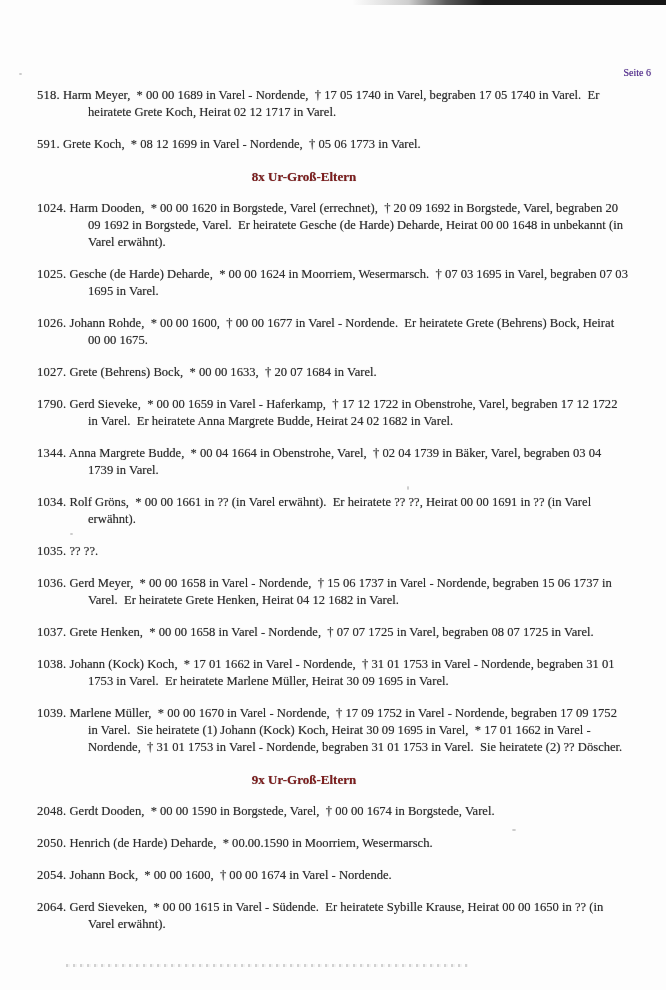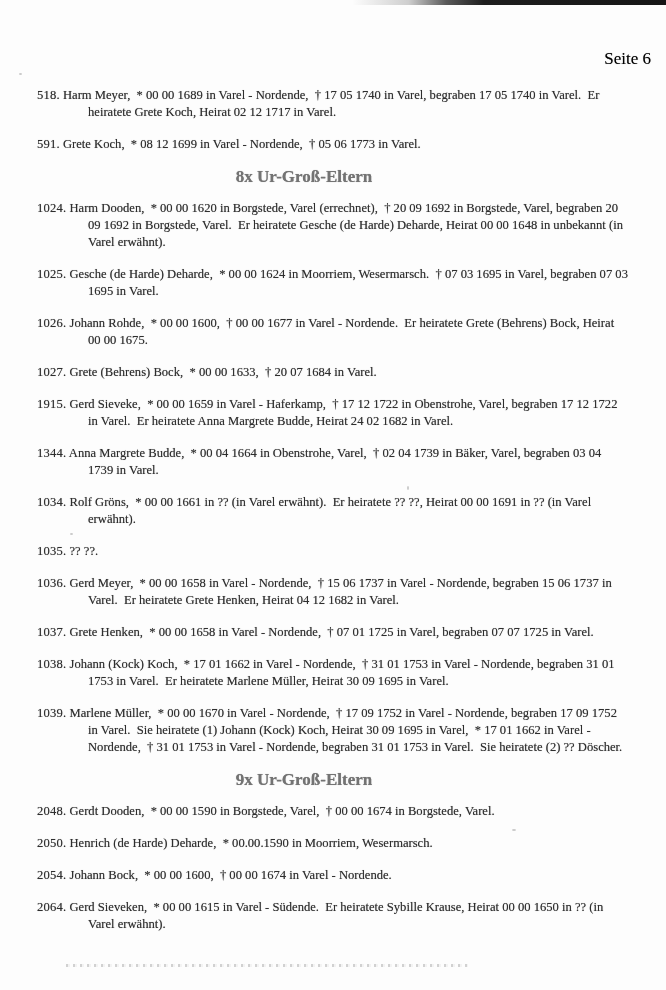--- a/index.html
+++ b/index.html
@@ -44,24 +44,24 @@
     opacity: 0.65;
   }
   .speck {
     position: absolute;
     background: #b4b4b4;
     border-radius: 50%;
     opacity: 0.7;
   }
   .page-num {
     position: absolute;
-    top: 49px;
+    top: 67px;
     right: 15px;
-    font-size: 17px;
-    color: #000000;
+    font-size: 10px;
+    color: #4c1d95;
     text-shadow: 0 0 0.7px rgba(58,58,58,0.5);
   }
   .body {
     position: absolute;
     top: 87px;
     left: 37px;
     width: 600px;
   }
   .entry {
     margin: 0 8px 15px 0;
@@ -70,51 +70,51 @@
     font-size: 12.6px;
     line-height: 17px;
     white-space: pre-wrap;
     text-shadow: 0 0 0.7px rgba(46,46,46,0.55);
   }
   .entry .num {
     letter-spacing: 0.2px;
   }
   .heading {
     margin: 0 0 15px 0;
-    font-size: 17px;
+    font-size: 13px;
     font-weight: bold;
     line-height: 17px;
     text-align: center;
     transform: translateX(-33px);
-    color: #737373;
+    color: #7f1d1d;
     text-shadow: 0 0 0.7px rgba(34,34,34,0.55);
   }
 </style>
 </head>
 <body>
 
 <div class="page">
   <div class="topbar"></div>
 
   <div class="page-num">Seite 6</div>
 
   <main class="body" id="sections">
       <p class="entry"><span class="num">518.</span><span class="etext"> Harm Meyer,  * 00 00 1689 in Varel - Nordende,  † 17 05 1740 in Varel, begraben 17 05 1740 in Varel.  Er heiratete Grete Koch, Heirat 02 12 1717 in Varel.</span></p>
       <p class="entry"><span class="num">591.</span><span class="etext"> Grete Koch,  * 08 12 1699 in Varel - Nordende,  † 05 06 1773 in Varel.</span></p>
       <h2 class="heading">8x Ur-Groß-Eltern</h2>
       <p class="entry"><span class="num">1024.</span><span class="etext"> Harm Dooden,  * 00 00 1620 in Borgstede, Varel (errechnet),  † 20 09 1692 in Borgstede, Varel, begraben 20 09 1692 in Borgstede, Varel.  Er heiratete Gesche (de Harde) Deharde, Heirat 00 00 1648 in unbekannt (in Varel erwähnt).</span></p>
       <p class="entry"><span class="num">1025.</span><span class="etext"> Gesche (de Harde) Deharde,  * 00 00 1624 in Moorriem, Wesermarsch.  † 07 03 1695 in Varel, begraben 07 03 1695 in Varel.</span></p>
       <p class="entry"><span class="num">1026.</span><span class="etext"> Johann Rohde,  * 00 00 1600,  † 00 00 1677 in Varel - Nordende.  Er heiratete Grete (Behrens) Bock, Heirat 00 00 1675.</span></p>
       <p class="entry"><span class="num">1027.</span><span class="etext"> Grete (Behrens) Bock,  * 00 00 1633,  † 20 07 1684 in Varel.</span></p>
-      <p class="entry"><span class="num">1915.</span><span class="etext"> Gerd Sieveke,  * 00 00 1659 in Varel - Haferkamp,  † 17 12 1722 in Obenstrohe, Varel, begraben 17 12 1722 in Varel.  Er heiratete Anna Margrete Budde, Heirat 24 02 1682 in Varel.</span></p>
+      <p class="entry"><span class="num">1790.</span><span class="etext"> Gerd Sieveke,  * 00 00 1659 in Varel - Haferkamp,  † 17 12 1722 in Obenstrohe, Varel, begraben 17 12 1722 in Varel.  Er heiratete Anna Margrete Budde, Heirat 24 02 1682 in Varel.</span></p>
       <p class="entry"><span class="num">1344.</span><span class="etext"> Anna Margrete Budde,  * 00 04 1664 in Obenstrohe, Varel,  † 02 04 1739 in Bäker, Varel, begraben 03 04 1739 in Varel.</span></p>
       <p class="entry"><span class="num">1034.</span><span class="etext"> Rolf Gröns,  * 00 00 1661 in ?? (in Varel erwähnt).  Er heiratete ?? ??, Heirat 00 00 1691 in ?? (in Varel erwähnt).</span></p>
       <p class="entry"><span class="num">1035.</span><span class="etext"> ?? ??.</span></p>
       <p class="entry"><span class="num">1036.</span><span class="etext"> Gerd Meyer,  * 00 00 1658 in Varel - Nordende,  † 15 06 1737 in Varel - Nordende, begraben 15 06 1737 in Varel.  Er heiratete Grete Henken, Heirat 04 12 1682 in Varel.</span></p>
-      <p class="entry"><span class="num">1037.</span><span class="etext"> Grete Henken,  * 00 00 1658 in Varel - Nordende,  † 07 01 1725 in Varel, begraben 07 07 1725 in Varel.</span></p>
+      <p class="entry"><span class="num">1037.</span><span class="etext"> Grete Henken,  * 00 00 1658 in Varel - Nordende,  † 07 07 1725 in Varel, begraben 08 07 1725 in Varel.</span></p>
       <p class="entry"><span class="num">1038.</span><span class="etext"> Johann (Kock) Koch,  * 17 01 1662 in Varel - Nordende,  † 31 01 1753 in Varel - Nordende, begraben 31 01 1753 in Varel.  Er heiratete Marlene Müller, Heirat 30 09 1695 in Varel.</span></p>
       <p class="entry"><span class="num">1039.</span><span class="etext"> Marlene Müller,  * 00 00 1670 in Varel - Nordende,  † 17 09 1752 in Varel - Nordende, begraben 17 09 1752 in Varel.  Sie heiratete (1) Johann (Kock) Koch, Heirat 30 09 1695 in Varel,  * 17 01 1662 in Varel - Nordende,  † 31 01 1753 in Varel - Nordende, begraben 31 01 1753 in Varel.  Sie heiratete (2) ?? Döscher.</span></p>
       <h2 class="heading">9x Ur-Groß-Eltern</h2>
       <p class="entry"><span class="num">2048.</span><span class="etext"> Gerdt Dooden,  * 00 00 1590 in Borgstede, Varel,  † 00 00 1674 in Borgstede, Varel.</span></p>
       <p class="entry"><span class="num">2050.</span><span class="etext"> Henrich (de Harde) Deharde,  * 00.00.1590 in Moorriem, Wesermarsch.</span></p>
       <p class="entry"><span class="num">2054.</span><span class="etext"> Johann Bock,  * 00 00 1600,  † 00 00 1674 in Varel - Nordende.</span></p>
       <p class="entry"><span class="num">2064.</span><span class="etext"> Gerd Sieveken,  * 00 00 1615 in Varel - Südende.  Er heiratete Sybille Krause, Heirat 00 00 1650 in ?? (in Varel erwähnt).</span></p>
     </main>
 
   <div class="bottomline"></div>

